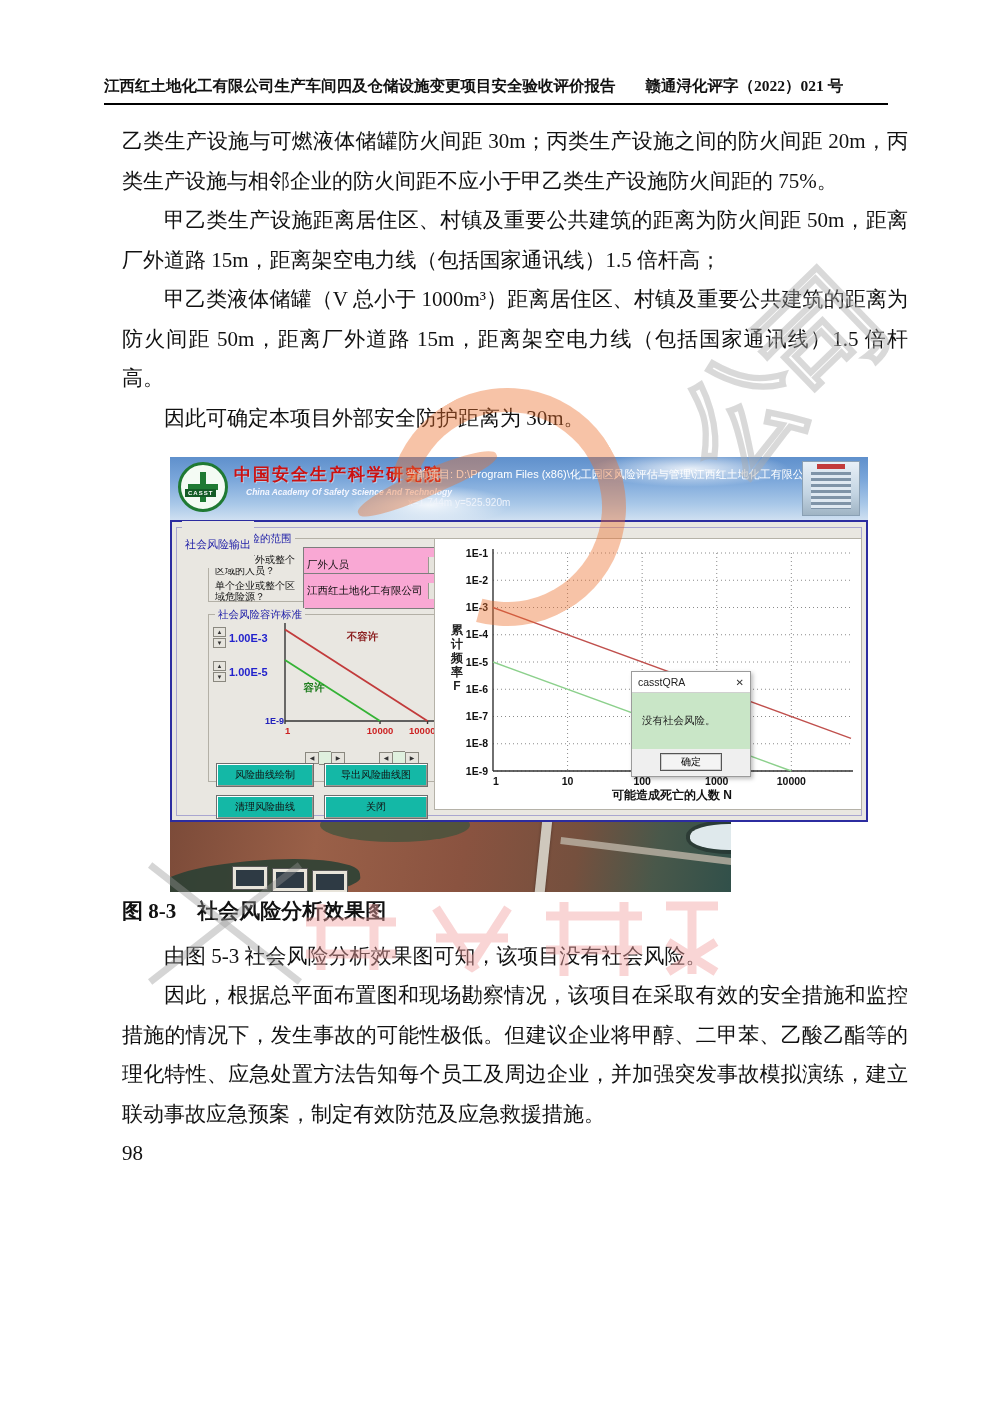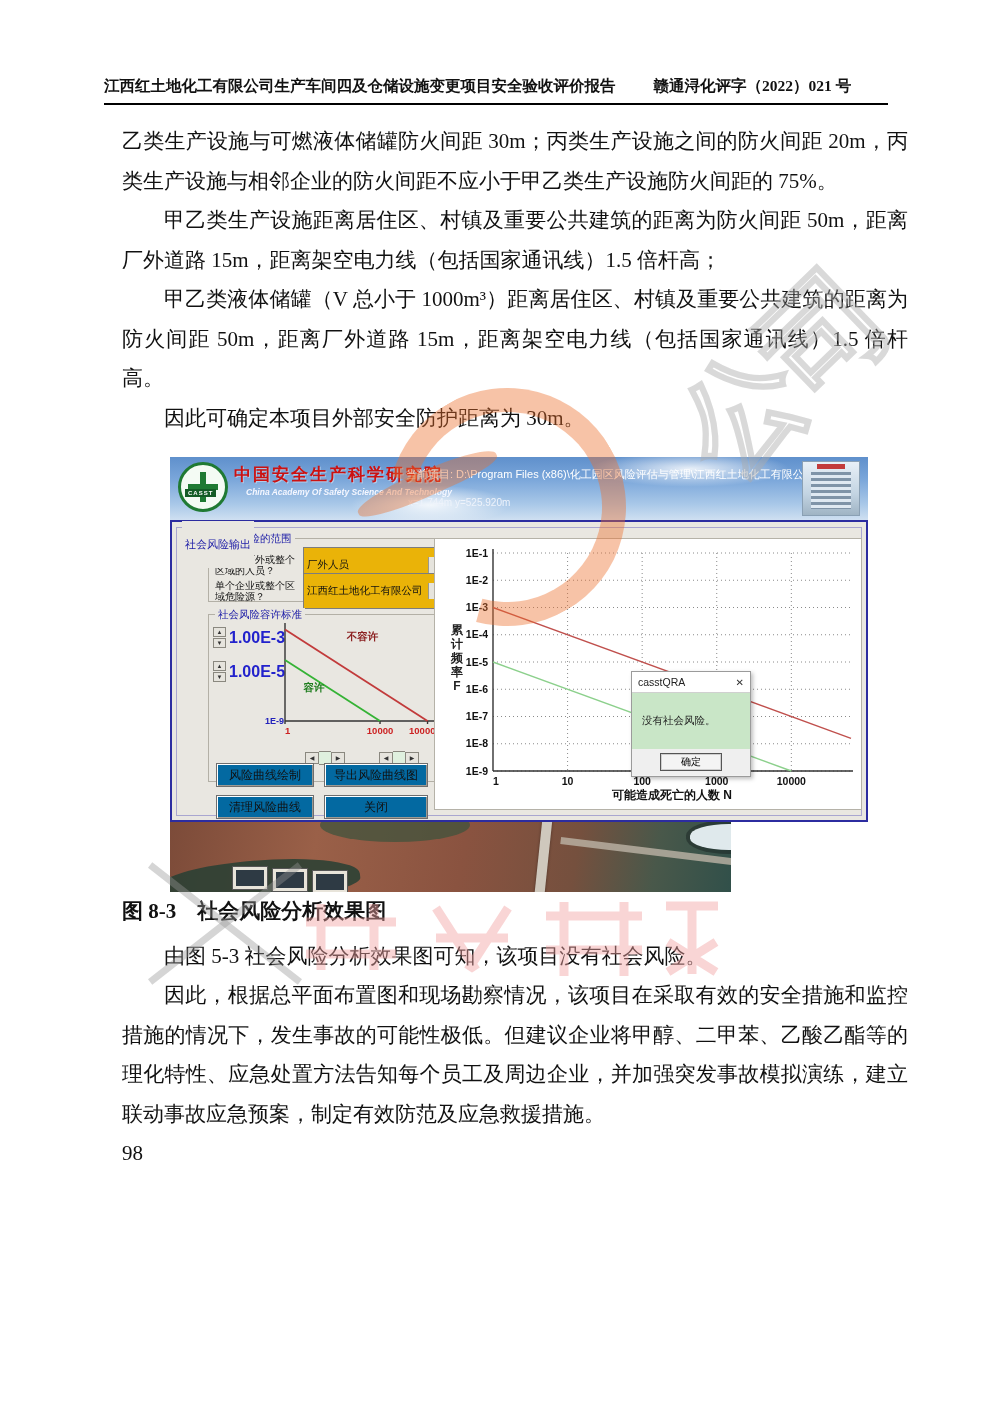--- a/index.html
+++ b/index.html
@@ -15,21 +15,21 @@
              border-radius:50% 60% 40% 50%;transform:rotate(-24deg);}
   .wm-gray-text{left:668px;top:320px;font-size:120px;line-height:110px;font-weight:700;
                 color:transparent;-webkit-text-stroke:2.5px rgba(170,170,170,.45);
                 transform:rotate(-44deg);letter-spacing:-6px;}
   .wm-x1,.wm-x2{left:130px;top:920px;width:190px;height:7px;background:rgba(150,150,150,.40);}
   .wm-x1{transform:rotate(38deg);}
   .wm-x2{transform:rotate(-38deg);}
 
   
   .doc-header{position:absolute;left:104px;top:76px;width:784px;z-index:2;
-              display:flex;gap:38px;font-size:15.5px;font-weight:600;
+              display:flex;gap:30px;font-size:15.5px;font-weight:600;
               border-bottom:2px solid #000;padding-bottom:6px;white-space:nowrap;}
   .content{position:absolute;left:122px;top:122px;width:786px;z-index:2;}
   .content p{margin:0;font-size:21px;line-height:39.5px;text-align:justify;}
   .content p.ind{text-indent:2em;}
 
   
   .figure{position:relative;margin:19px 0 0 48px;width:698px;z-index:2;}
 
   
   .app-banner{position:relative;height:63px;overflow:hidden;
@@ -60,36 +60,36 @@
   .frame-title{position:absolute;left:10px;top:-1px;color:#1a1aa6;font-size:11px;background:#e9e7e1;
       padding:16px 3px;z-index:2;}
   .frame-line{position:absolute;left:4px;right:4px;top:5px;bottom:4px;border:1px solid #a9a6d0;}
   .group{position:absolute;border:1px solid #b3b0a6;margin-left:24px;}
   .group .gtitle{position:absolute;left:6px;top:-7px;background:#e9e7e1;color:#1a1aa6;
       font-size:10.5px;padding:0 3px;white-space:nowrap;}
   .grp-scope{left:12px;top:16px;width:242px;height:62px;}
   .grp-criteria{left:12px;top:92px;width:242px;height:166px;}
   .scope-row{position:absolute;left:6px;display:flex;align-items:center;}
   .scope-label{width:88px;font-size:10px;color:#111;line-height:11px;}
-  .sel{display:flex;width:142px;height:36px;border:1px solid #7d7d7d;background:#eab308;
+  .sel{display:flex;width:142px;height:36px;border:1px solid #7d7d7d;background:#f9a8d4;
       align-items:center;box-sizing:border-box;}
   .sel .sel-val{flex:1;font-size:10.5px;padding:0 3px;white-space:nowrap;overflow:hidden;}
   .sel .sel-arrow{width:15px;height:16px;background:#e6e4dd;border-left:1px solid #9a988f;
       font-size:7px;display:flex;align-items:center;justify-content:center;color:#333;}
   .vspin{display:inline-flex;flex-direction:column;gap:1px;margin-right:3px;}
   .vspin button,.hspin button{width:13px;height:10px;font-size:6px;line-height:6px;padding:0;
       background:#e6e4dd;border:1px solid #8a887f;color:#333;}
   .crit-row{position:absolute;display:flex;align-items:center;}
-  .crit-val{color:#2222cc;font-size:16px;font-weight:600;}
+  .crit-val{color:#2222cc;font-size:11px;font-weight:600;}
   .hspin{position:absolute;display:flex;gap:0;align-items:center;}
   .hspin button{width:14px;height:12px;font-size:6px;}
   .hspin .trough{width:12px;height:12px;background:#dff0de;border-top:1px solid #8a887f;border-bottom:1px solid #8a887f;}
   .btn-grid{position:absolute;left:44px;top:241px;width:212px;display:grid;
       grid-template-columns:98px 104px;grid-column-gap:10px;grid-row-gap:8px;}
-  .app-btn{height:24px;background:#0369a1;border:1px solid #6e6e6e;font-size:12px;color:#111;
+  .app-btn{height:24px;background:#14b8a6;border:1px solid #6e6e6e;font-size:10px;color:#111;
       box-shadow:inset 1px 1px 0 #ffffff,inset -1px -1px 0 #9c9a93;
       font-family:"Liberation Sans","DejaVu Sans",sans-serif;}
   .chart-box{position:absolute;left:262px;top:16px;width:428px;height:272px;background:#ffffff;
       border:1px solid #b5b2a8;box-sizing:border-box;}
 
   
   .dialog{position:absolute;left:196px;top:132px;width:118px;height:104px;background:#f2f2f2;
       border:1px solid #9b9b9b;box-shadow:2px 2px 4px rgba(0,0,0,.25);z-index:5;
       font-family:"Liberation Sans","DejaVu Sans",sans-serif;}
   .dialog .dtitle{height:20px;display:flex;align-items:center;padding:0 6px;background:#ffffff;

